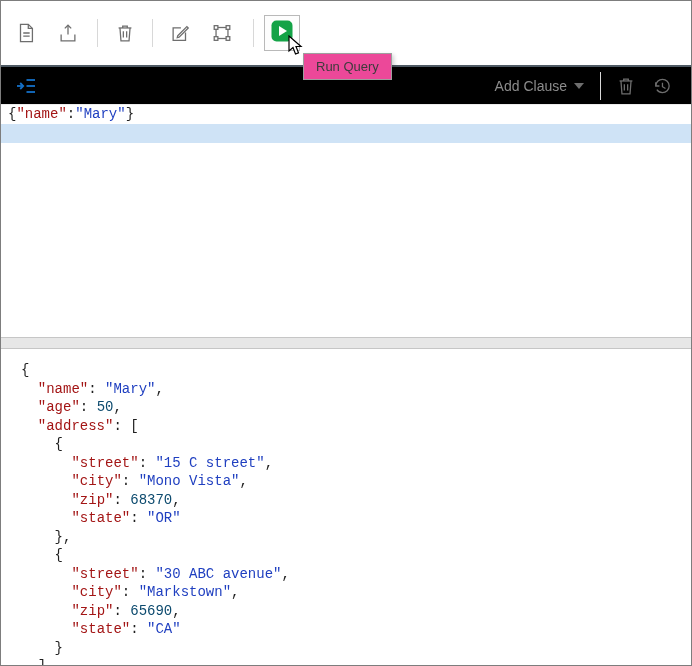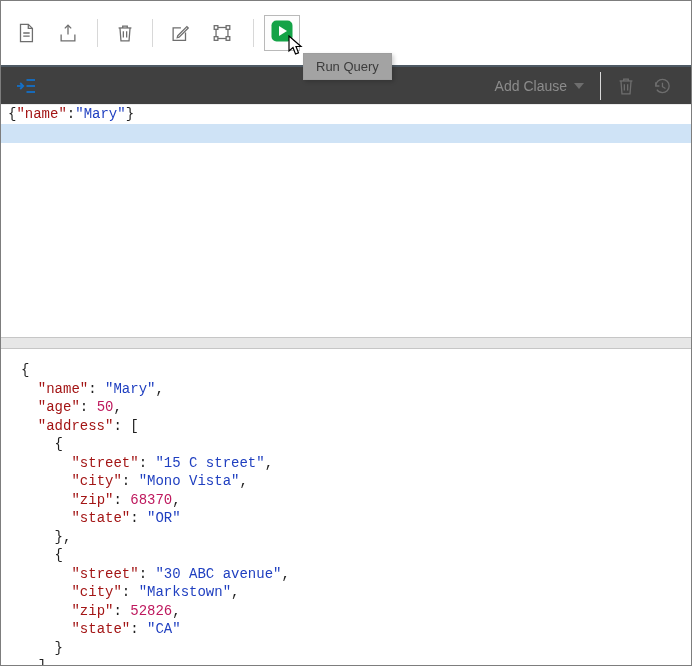--- a/index.html
+++ b/index.html
@@ -18,28 +18,28 @@
   .tb-icon svg{ display:block; }
   .vdiv{ width:1px; height:28px; background:#d8d8d8; }
   .ml20{margin-left:20px;} .ml18{margin-left:18px;} .ml16{margin-left:16px;} .ml14{margin-left:14px;}
   .run-wrap{
     margin-left:10px; width:36px; height:36px; border:1px solid #b9b9b9;
     display:flex; align-items:center; justify-content:center; background:#fdfdfd; cursor:pointer;
   }
   
   .tooltip{
     position:absolute; left:302px; top:52px; z-index:10;
-    background:#a3a3a3; border:1px solid #9e9e9e; color:#3c3c3c;
+    background:#ec4899; border:1px solid #9e9e9e; color:#3c3c3c;
     font-size:13px; padding:5px 12px; box-shadow:2px 2px 4px rgba(0,0,0,.18);
     white-space:nowrap;
   }
   .cursor{ position:absolute; left:287px; top:34px; z-index:11; }
   
   .toolbar-query{
-    position:absolute; top:66px; left:0; right:0; height:38px; background:#404040;
+    position:absolute; top:66px; left:0; right:0; height:38px; background:#000000;
     display:flex; align-items:center; justify-content:space-between;
     padding:0 18px 0 14px; border-bottom:1px solid #ececec;
   }
   .tq-right{ display:flex; align-items:center; }
   .add-clause{ display:flex; align-items:center; cursor:pointer; }
   .add-clause-label{ font-size:14px; color:#8c8c8c; }
   .caret-down{ margin-left:7px; width:0; height:0; border-left:5px solid transparent; border-right:5px solid transparent; border-top:6px solid #6e6e6e; }
   
   .editor{
     position:absolute; top:104px; left:0; right:0; height:232px; background:#fff;
@@ -57,21 +57,21 @@
   .results{
     position:absolute; top:348px; left:0; right:0; bottom:0;
     background:#fff; overflow:hidden; padding:12px 0 0 20px;
     font-family:"Liberation Mono", monospace; font-size:14px;
   }
   .results .code-line{ line-height:18.5px; white-space:pre; }
   
   .tk-p{ color:#1f1f1f; }
   .tk-k{ color:#a31515; }
   .tk-s{ color:#1f3fc0; }
-  .tk-n{ color:#be185d; }
+  .tk-n{ color:#0c4a6e; }
 </style>
 </head>
 <body>
 
 <div class="window">
 
   <div class="toolbar-main">
     <div class="tb-icon">
       <span>
         <svg width="22" height="22" viewBox="0 0 24 24" fill="none" stroke="#6e6e6e" stroke-width="1.4">
@@ -196,20 +196,20 @@
         <div class="code-line"><span class="tk-p">  </span><span class="tk-k">"address"</span><span class="tk-p">: [</span></div>
         <div class="code-line"><span class="tk-p">    {</span></div>
         <div class="code-line"><span class="tk-p">      </span><span class="tk-k">"street"</span><span class="tk-p">: </span><span class="tk-s">"15 C street"</span><span class="tk-p">,</span></div>
         <div class="code-line"><span class="tk-p">      </span><span class="tk-k">"city"</span><span class="tk-p">: </span><span class="tk-s">"Mono Vista"</span><span class="tk-p">,</span></div>
         <div class="code-line"><span class="tk-p">      </span><span class="tk-k">"zip"</span><span class="tk-p">: </span><span class="tk-n">68370</span><span class="tk-p">,</span></div>
         <div class="code-line"><span class="tk-p">      </span><span class="tk-k">"state"</span><span class="tk-p">: </span><span class="tk-s">"OR"</span></div>
         <div class="code-line"><span class="tk-p">    },</span></div>
         <div class="code-line"><span class="tk-p">    {</span></div>
         <div class="code-line"><span class="tk-p">      </span><span class="tk-k">"street"</span><span class="tk-p">: </span><span class="tk-s">"30 ABC avenue"</span><span class="tk-p">,</span></div>
         <div class="code-line"><span class="tk-p">      </span><span class="tk-k">"city"</span><span class="tk-p">: </span><span class="tk-s">"Markstown"</span><span class="tk-p">,</span></div>
-        <div class="code-line"><span class="tk-p">      </span><span class="tk-k">"zip"</span><span class="tk-p">: </span><span class="tk-n">52826</span><span class="tk-p">,</span></div>
+        <div class="code-line"><span class="tk-p">      </span><span class="tk-k">"zip"</span><span class="tk-p">: </span><span class="tk-n">65690</span><span class="tk-p">,</span></div>
         <div class="code-line"><span class="tk-p">      </span><span class="tk-k">"state"</span><span class="tk-p">: </span><span class="tk-s">"CA"</span></div>
         <div class="code-line"><span class="tk-p">    }</span></div>
         <div class="code-line"><span class="tk-p">  ]</span></div>
       </div>
   </div>
 
 </div>
 
 </body></html>

